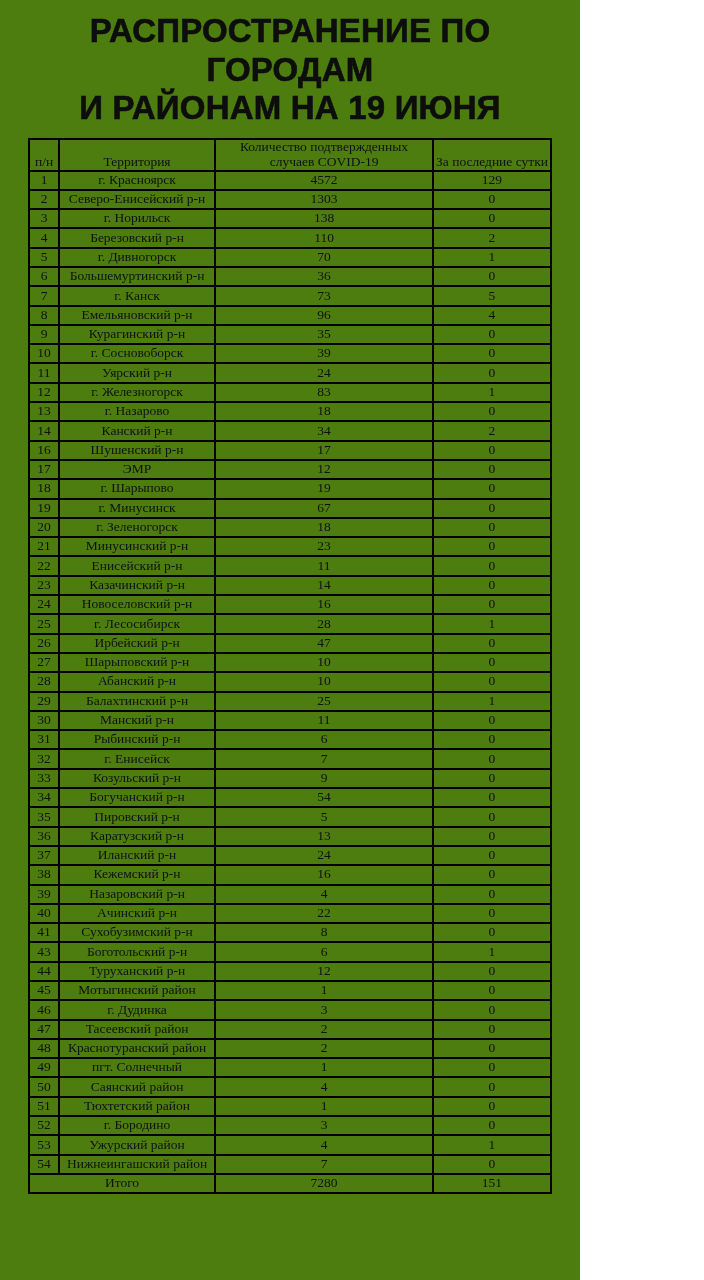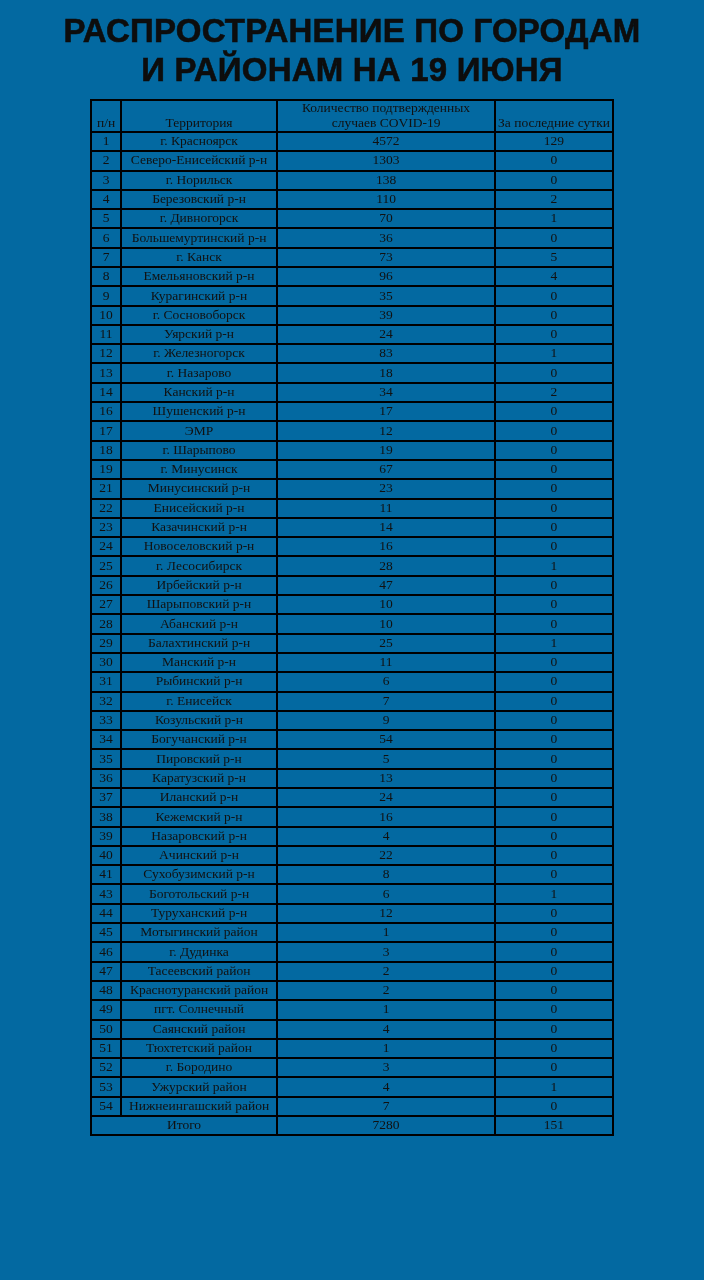--- a/index.html
+++ b/index.html
@@ -1,23 +1,23 @@
 <!DOCTYPE html>
 <html><head>
 <meta charset="utf-8">
 <style>
   html, body {
     margin: 0;
     padding: 0;
     background: #ffffff;
   }
   .page {
-    width: 704px;
+    width: 580px;
     height: 1280px;
-    background: #0369a1;
+    background: #4d7c0f;
     overflow: hidden;
     box-sizing: border-box;
   }
   .title {
     font-family: "Liberation Sans", sans-serif;
     font-weight: bold;
     font-size: 33px;
     line-height: 1.17;
     letter-spacing: 0.2px;
     text-align: center;
@@ -188,20 +188,26 @@
           <td>19</td>
           <td>0</td>
         </tr>
         <tr>
           <td>19</td>
           <td>г. Минусинск</td>
           <td>67</td>
           <td>0</td>
         </tr>
         <tr>
+          <td>20</td>
+          <td>г. Зеленогорск</td>
+          <td>18</td>
+          <td>0</td>
+        </tr>
+        <tr>
           <td>21</td>
           <td>Минусинский р-н</td>
           <td>23</td>
           <td>0</td>
         </tr>
         <tr>
           <td>22</td>
           <td>Енисейский р-н</td>
           <td>11</td>
           <td>0</td>

